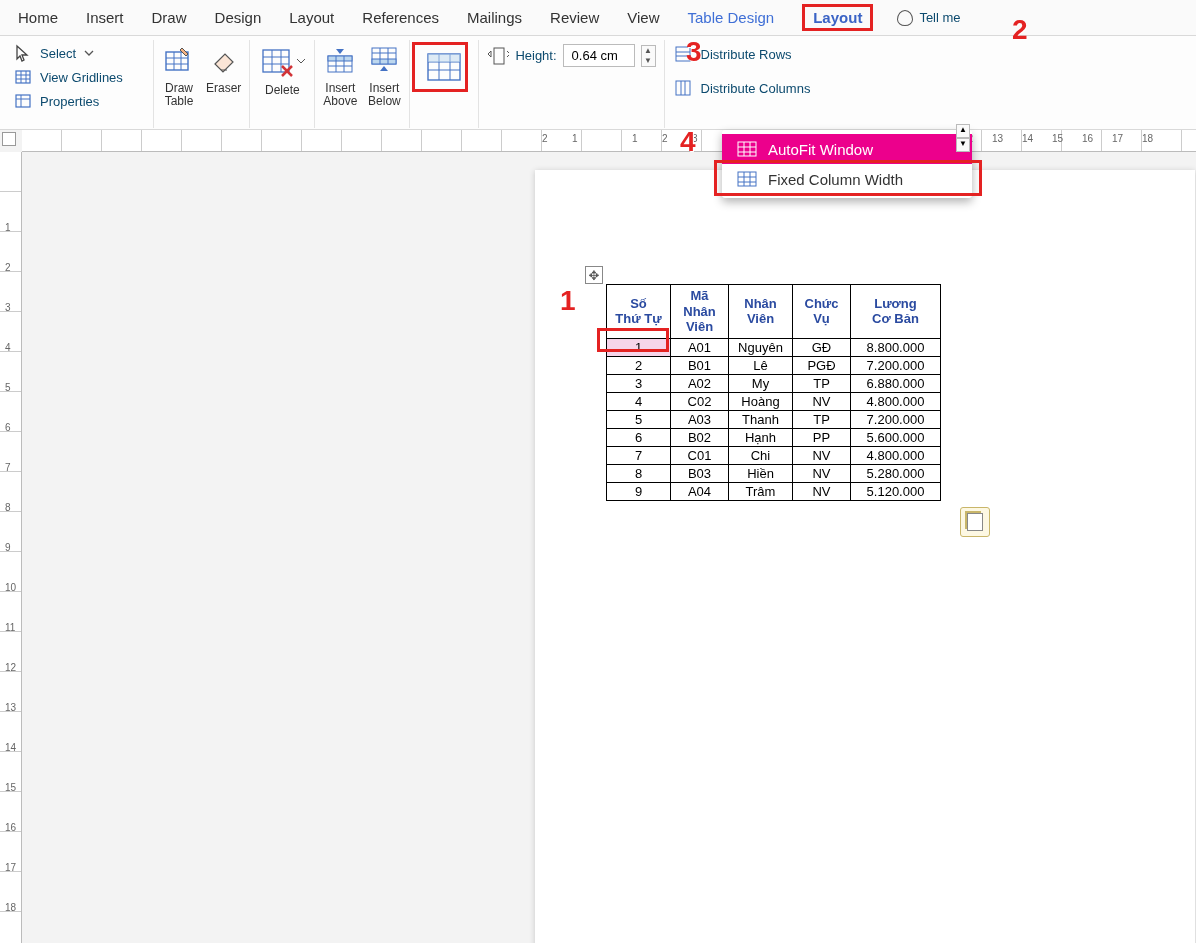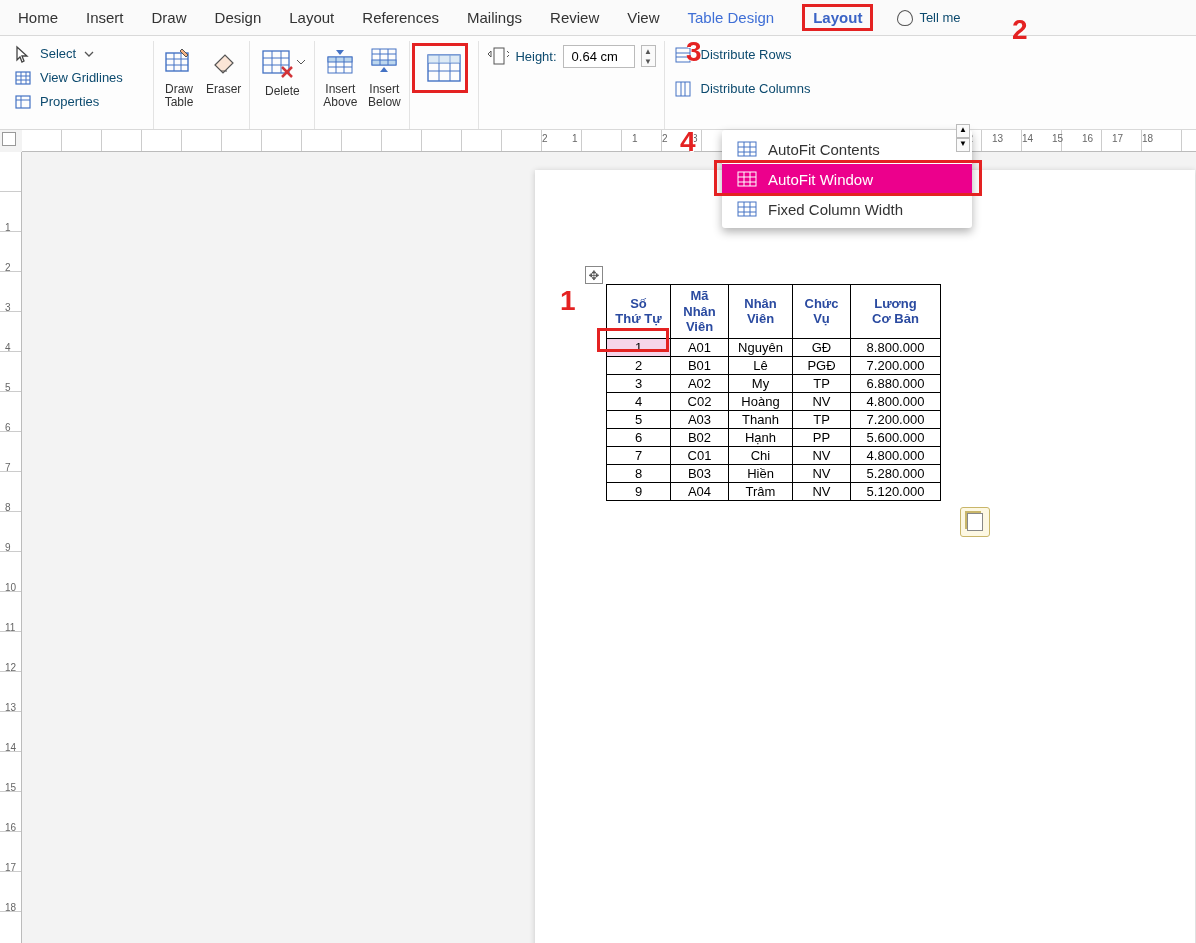--- a/index.html
+++ b/index.html
@@ -6,21 +6,21 @@
 body { background: #fff; width: 1196px; height: 943px; overflow: hidden; position: relative; }
 
 .menu-bar { display: flex; align-items: center; height: 36px; padding: 0 4px; border-bottom: 1px solid #d9d9d9; font-size: 15px; color: #333; background:#fafafa; }
 .menu-item { padding: 6px 14px; cursor: pointer; border-radius: 2px; }
 .menu-item.td { color: #3f6fd6; }
 .layout-box { border: 3px solid #e42222; padding: 2px 8px; color:#3a63c5; font-weight:600; }
 .tell-me { display:flex; align-items:center; gap:6px; margin-left:10px; }
 .bulb { width:16px; height:16px; border:1.5px solid #555; border-radius:50% 50% 50% 50% / 60% 60% 40% 40%; position:relative;}
 .callout-red { color:#e42222; font-weight:800; font-size:28px; position:absolute; text-shadow:1px 1px 0 #fff; z-index:60;}
 
-.ribbon { display:flex; height: 94px; border-bottom:1px solid #d9d9d9; background:#fdfdfd; padding: 4px 20px 0 6px; align-items:center; }
+.ribbon { display:flex; height: 94px; border-bottom:1px solid #d9d9d9; background:#fdfdfd; padding: 4px 20px 0 6px; align-items:flex-start; }
 .group { height:88px; border-right:1px solid #e3e3e3; padding: 4px 8px; display:flex; flex-direction:column; justify-content:flex-start; }
 .group.v { gap: 6px; }
 .g-horiz { display:flex; gap: 10px; align-items:flex-start; }
 .btn-col { display:flex; flex-direction:column; align-items:center; gap:4px; cursor:pointer; }
 .btn-col .lbl { font-size:12px; color:#333; text-align:center; line-height:1.1; }
 .btn-row { display:flex; align-items:center; gap:8px; cursor:pointer; }
 .mini-label { font-size:13px; color:#0c4a6e; }
 svg { display:block; }
 
 .workspace { position:absolute; top:130px; left:0; right:0; bottom:0; background:#f3f3f3; }
@@ -373,48 +373,38 @@
             <td>5.120.000</td>
           </tr>
         </tbody>
     </table>
 
     <div class="cell-box" style="top:158px; left:62px; width:72px; height:24px;"></div>
 
     <div class="paste-badge"></div>
 
     <div class="dropdown">
+      <div class="ditem hl">
+        <svg class="dicon">
+            <rect x="2" y="2" width="18" height="14" fill="none" stroke="#fff"></rect>
+            <line x1="2" y1="7" x2="20" y2="7" stroke="#fff"></line>
+            <line x1="2" y1="12" x2="20" y2="12" stroke="#fff"></line>
+            <line x1="8" y1="2" x2="8" y2="16" stroke="#fff"></line>
+            <line x1="14" y1="2" x2="14" y2="16" stroke="#fff"></line>
+          </svg>
+        <span>AutoFit Window</span>
+      </div>
       <div class="ditem">
         <svg class="dicon">
             <rect x="2" y="2" width="18" height="14" fill="none" stroke="#4472c4"></rect>
             <line x1="2" y1="7" x2="20" y2="7" stroke="#4472c4"></line>
             <line x1="2" y1="12" x2="20" y2="12" stroke="#4472c4"></line>
             <line x1="8" y1="2" x2="8" y2="16" stroke="#4472c4"></line>
             <line x1="14" y1="2" x2="14" y2="16" stroke="#4472c4"></line>
           </svg>
-        <span>AutoFit Contents</span>
-      </div>
-      <div class="ditem hl">
-        <svg class="dicon">
-            <rect x="2" y="2" width="18" height="14" fill="none" stroke="#fff"></rect>
-            <line x1="2" y1="7" x2="20" y2="7" stroke="#fff"></line>
-            <line x1="2" y1="12" x2="20" y2="12" stroke="#fff"></line>
-            <line x1="8" y1="2" x2="8" y2="16" stroke="#fff"></line>
-            <line x1="14" y1="2" x2="14" y2="16" stroke="#fff"></line>
-          </svg>
-        <span>AutoFit Window</span>
-      </div>
-      <div class="ditem">
-        <svg class="dicon">
-            <rect x="2" y="2" width="18" height="14" fill="none" stroke="#4472c4"></rect>
-            <line x1="2" y1="7" x2="20" y2="7" stroke="#4472c4"></line>
-            <line x1="2" y1="12" x2="20" y2="12" stroke="#4472c4"></line>
-            <line x1="8" y1="2" x2="8" y2="16" stroke="#4472c4"></line>
-            <line x1="14" y1="2" x2="14" y2="16" stroke="#4472c4"></line>
-          </svg>
         <span>Fixed Column Width</span>
       </div>
       <div style="position:absolute; right:2px; top:-6px; display:flex; flex-direction:column;">
         <div style="width:14px;height:14px;border:1px solid #bbb;background:#fafafa;font-size:8px;text-align:center;">▲</div>
         <div style="width:14px;height:14px;border:1px solid #bbb;background:#fafafa;font-size:8px;text-align:center;">▼</div>
       </div>
     </div>
     <div class="dd-border" style="top:-10px; left:179px; width:268px; height:36px;"></div>
   </div>
 

